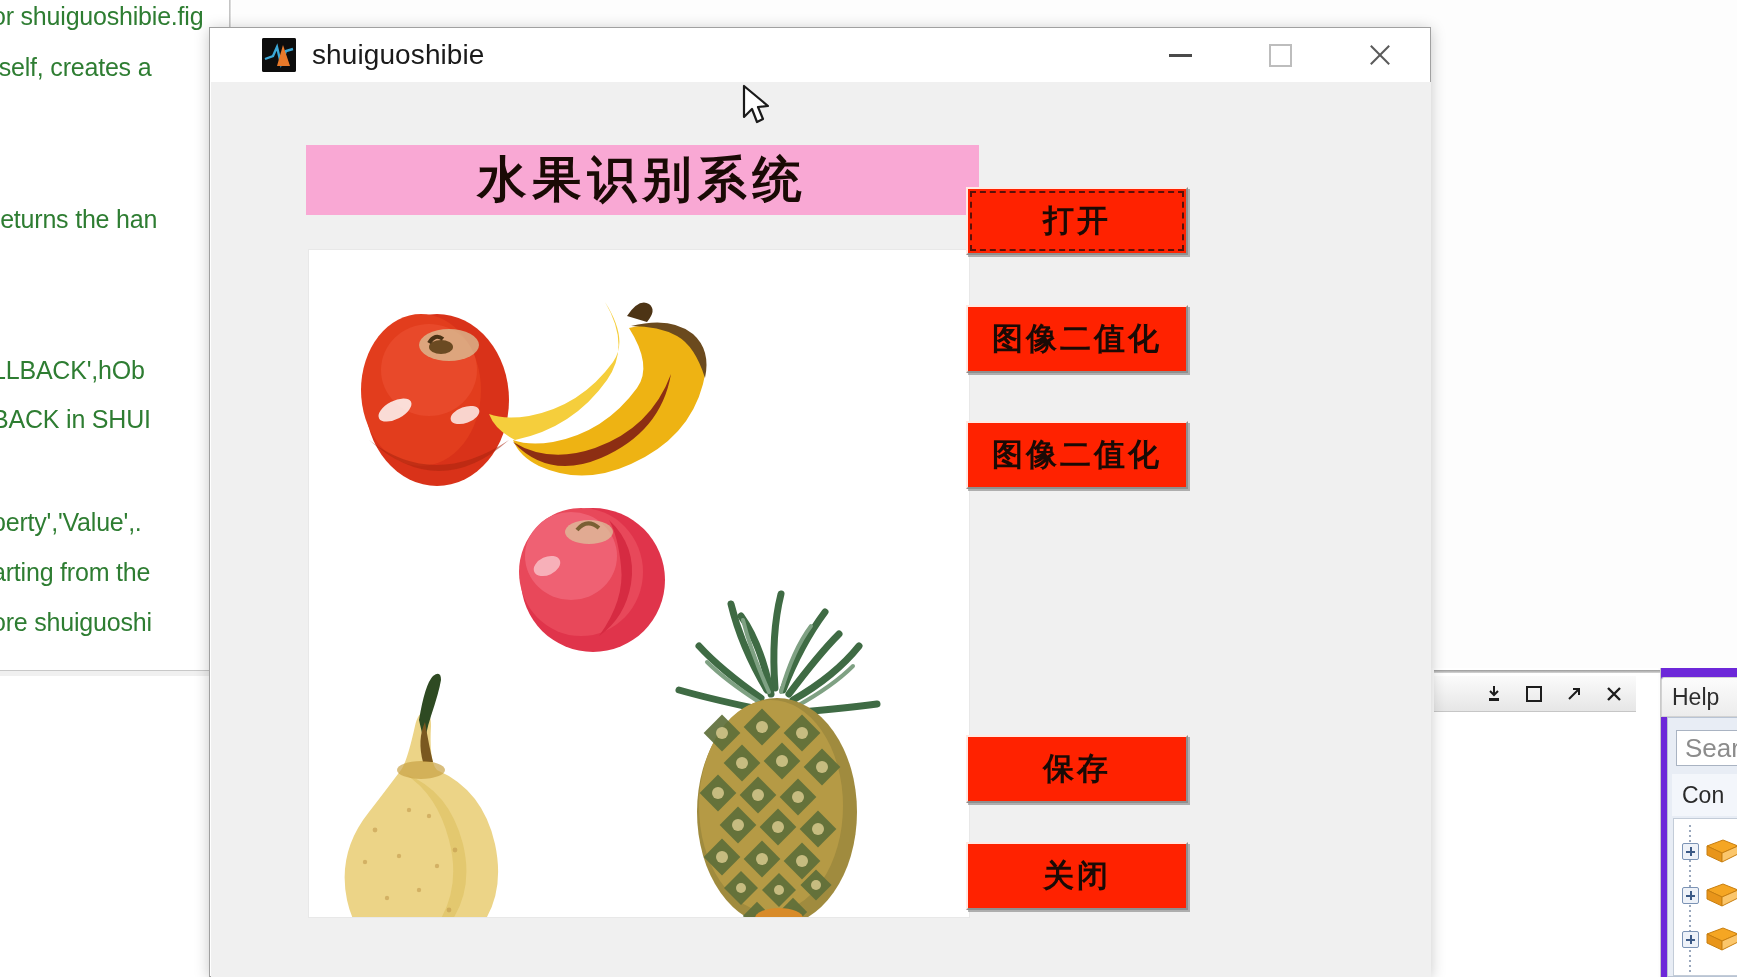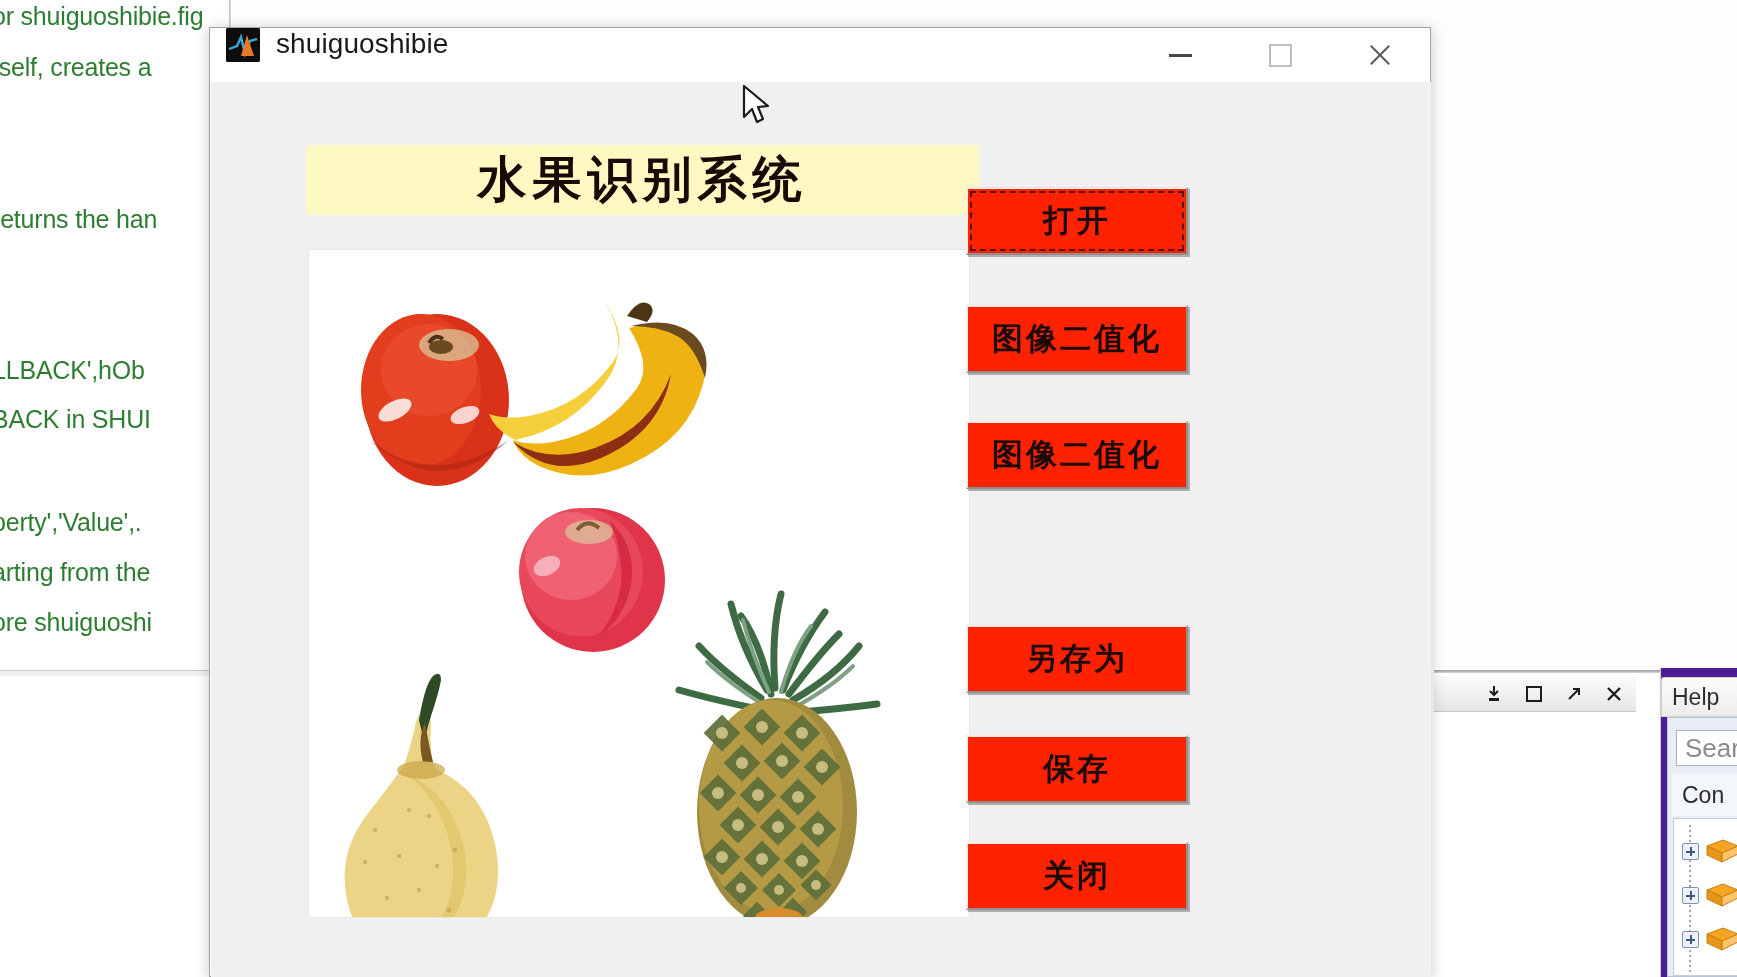--- a/index.html
+++ b/index.html
@@ -48,21 +48,21 @@
     background: linear-gradient(to bottom,#fbfbfb,#e6e6e6);
     border-bottom: 1px solid #c6c6c6;
     display: flex; align-items: center; justify-content: flex-end; gap: 20px;
     padding-right: 12px;
   }
   .tb-ic { width: 20px; height: 20px; display: flex; align-items: center; justify-content: center; color: #1d1d1d; }
   .tb-ic svg { display: block; }
 
   .help-panel {
     position: absolute; left: 1660px; top: 668px; width: 77px; height: 309px;
-    background: #4c1d95; border-left: 1px solid #c9c9c9;
+    background: #6d28d9; border-left: 1px solid #c9c9c9;
   }
   .help-tabbar {
     position: absolute; left: 0; top: 9px; width: 77px; height: 40px;
     background: linear-gradient(to bottom,#fcfcfc,#ececec);
     border: 1px solid #d2d2d2; border-right: none; border-radius: 3px 0 0 0;
     display: flex; align-items: center; padding-left: 10px;
   }
   .help-tabbar span { font-size: 23px; color: #2d2d2d; }
   .help-body {
     position: absolute; left: 6px; top: 49px; width: 71px; height: 260px;
@@ -101,21 +101,21 @@
   .book-ic { width: 34px; height: 26px; flex: 0 0 auto; }
 
   
   .figure-win {
     position: absolute; left: 209px; top: 27px; width: 1222px; height: 950px;
     background: #ffffff; border: 1px solid #a0a0a0;
     box-shadow: 0 2px 14px rgba(0,0,0,0.22);
   }
   .titlebar {
     position: relative; height: 54px; background: #ffffff;
-    display: flex; 
+    display: flex; align-items: center; padding-left: 36px;
   }
   .title-icon {
     width: 34px; height: 34px; margin-left: 16px; flex: 0 0 auto;
     background: #121212; border-radius: 2px; position: relative; overflow: hidden;
   }
   .title-text {
     margin-left: 16px; font-size: 28px; color: #1a1a1a; letter-spacing: 0.1px;
   }
   .win-btns { margin-left: auto; display: flex; height: 54px; }
   .win-btn {
@@ -131,21 +131,21 @@
   .win-btn .glyph-close:after  { transform: rotate(-45deg); }
 
   .fig-body {
     position: absolute; left: 1px; top: 54px; width: 1220px; height: 895px;
     background: #f0f0f0;
   }
 
   
   .banner {
     position: absolute; left: 95px; top: 63px; width: 673px; height: 70px;
-    background: #fef9c3;
+    background: #f9a8d4;
     display: flex; align-items: center; justify-content: center;
   }
   .banner span {
     font-family: "DejaVu Sans", "Liberation Sans", sans-serif;
     font-size: 49px; font-weight: bold; color: #1a0a05; letter-spacing: 6px;
   }
 
   
   .axes {
     position: absolute; left: 97px; top: 167px; width: 662px; height: 669px;
@@ -415,23 +415,20 @@
       <div class="btn-col">
         <div class="fbtn focused" style="top:0px">
             <span>打开</span>
           </div>
         <div class="fbtn" style="top:118px">
             <span>图像二值化</span>
           </div>
         <div class="fbtn" style="top:234px">
             <span>图像二值化</span>
           </div>
-        <div class="fbtn" style="top:438px">
-            <span>另存为</span>
-          </div>
         <div class="fbtn" style="top:655px">
             <span>关闭</span>
           </div>
         <div class="fbtn" style="top:548px">
             <span>保存</span>
           </div>
       </div>
 
     </div>
   </div>

